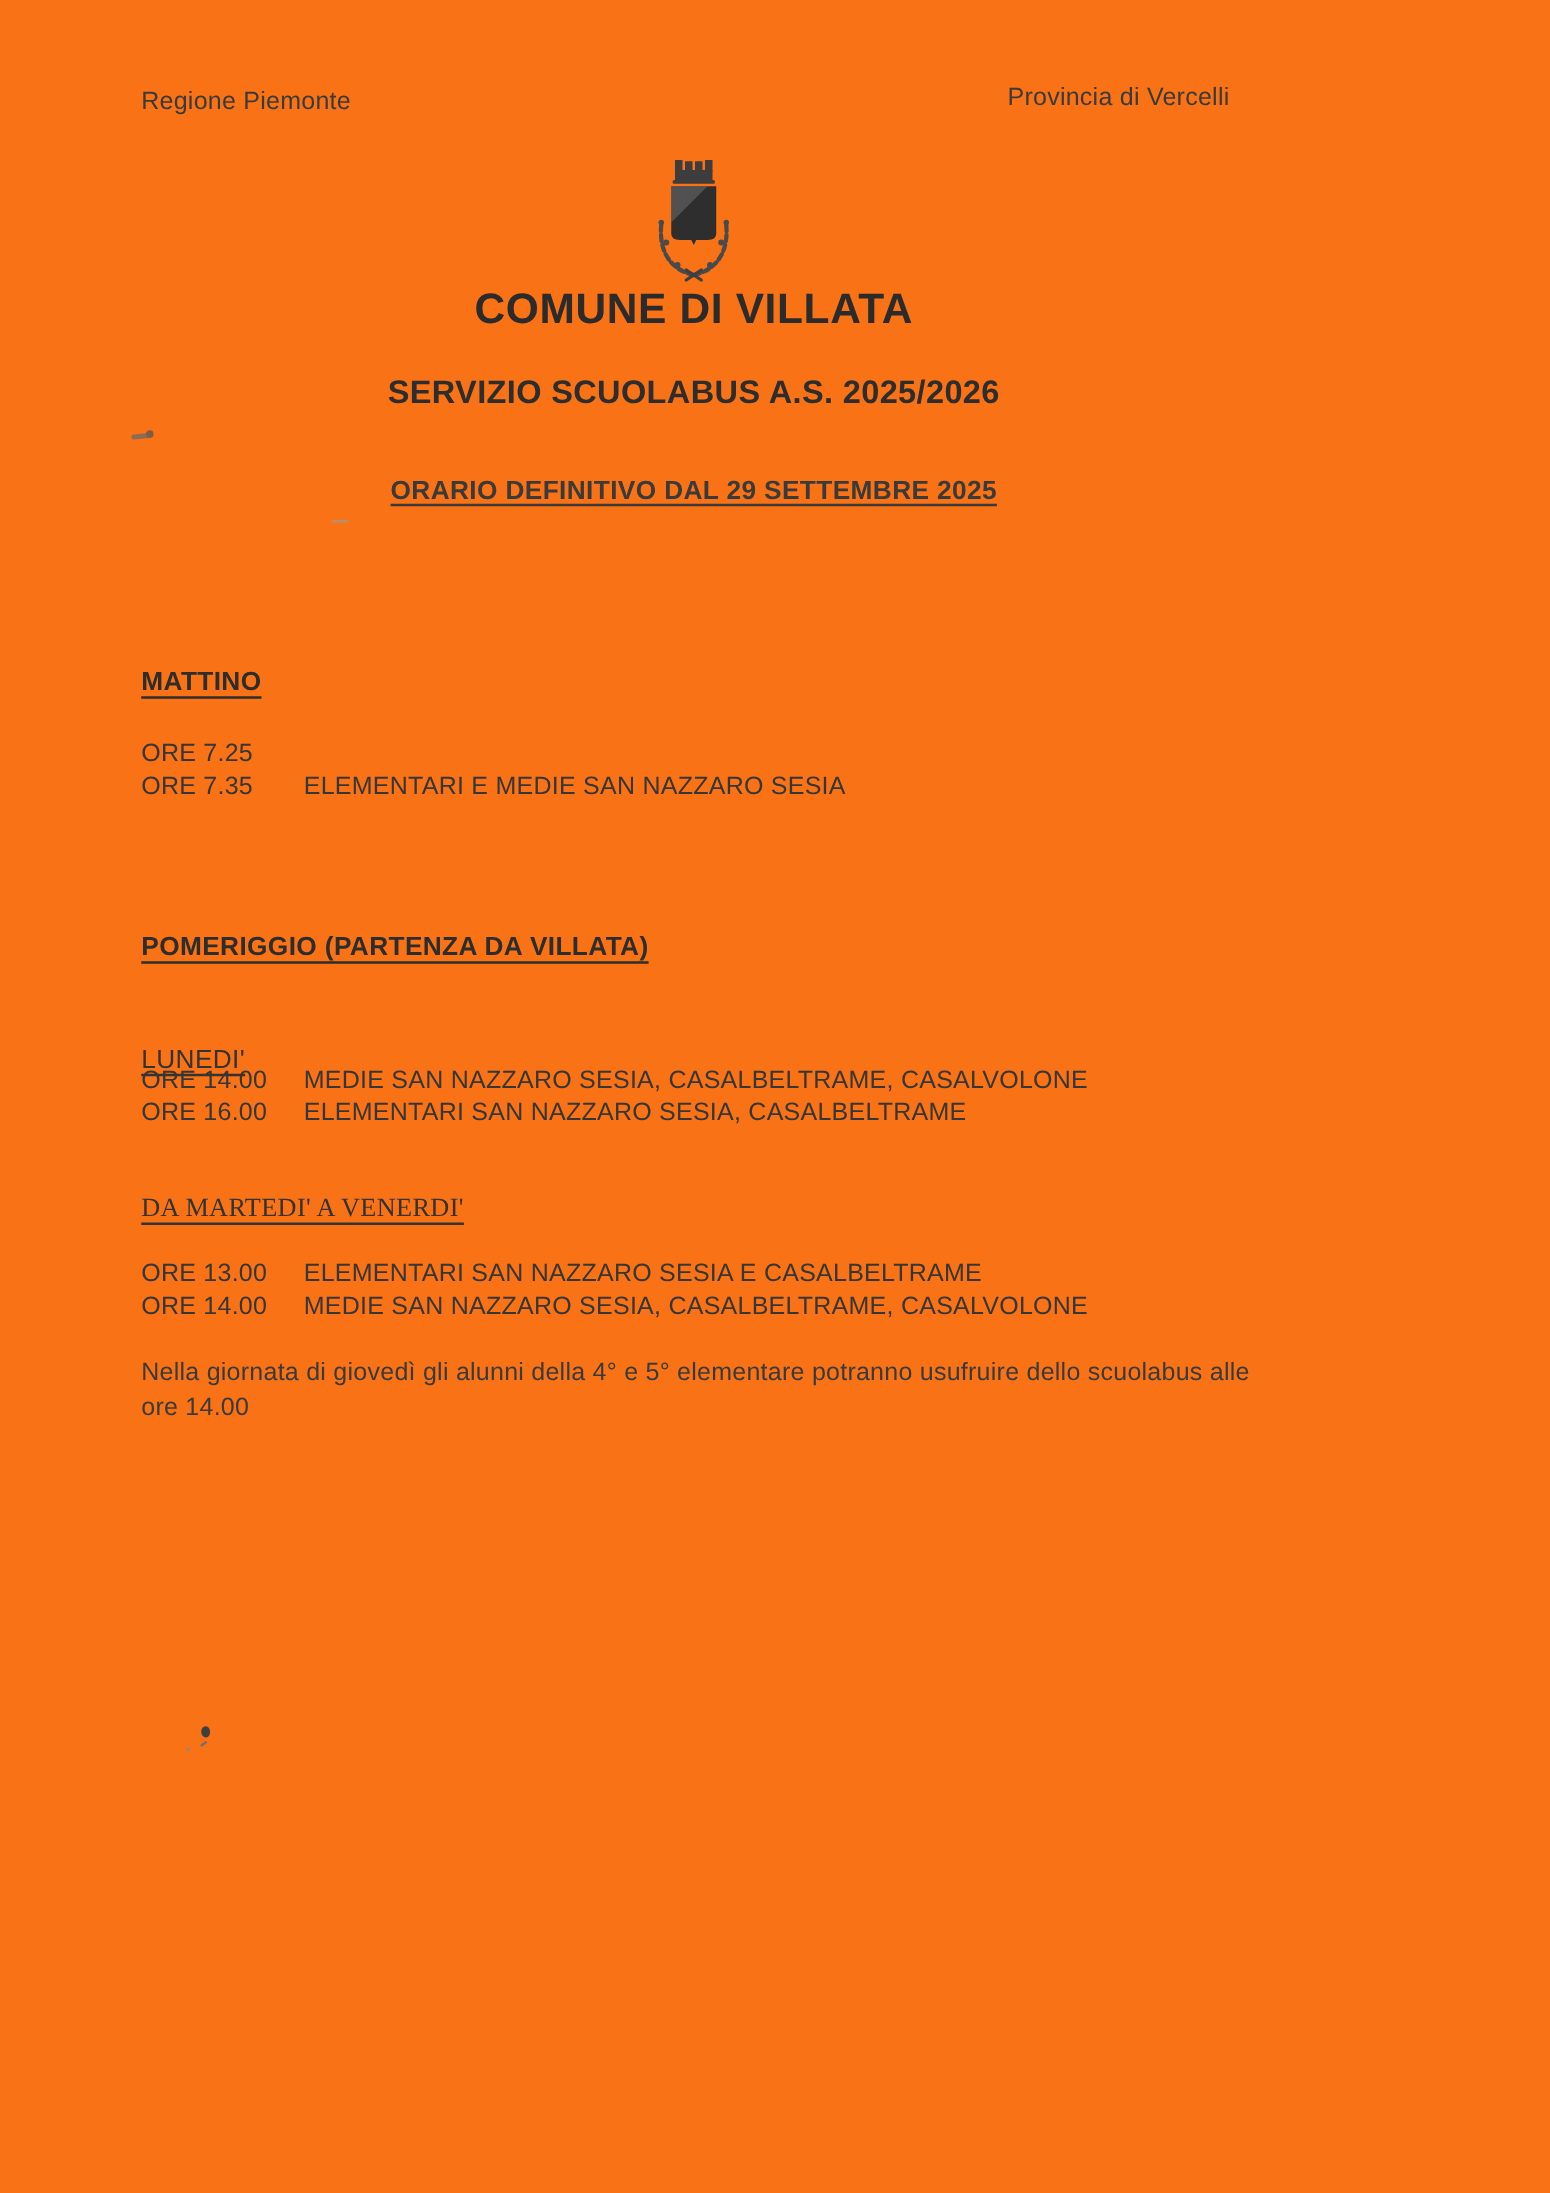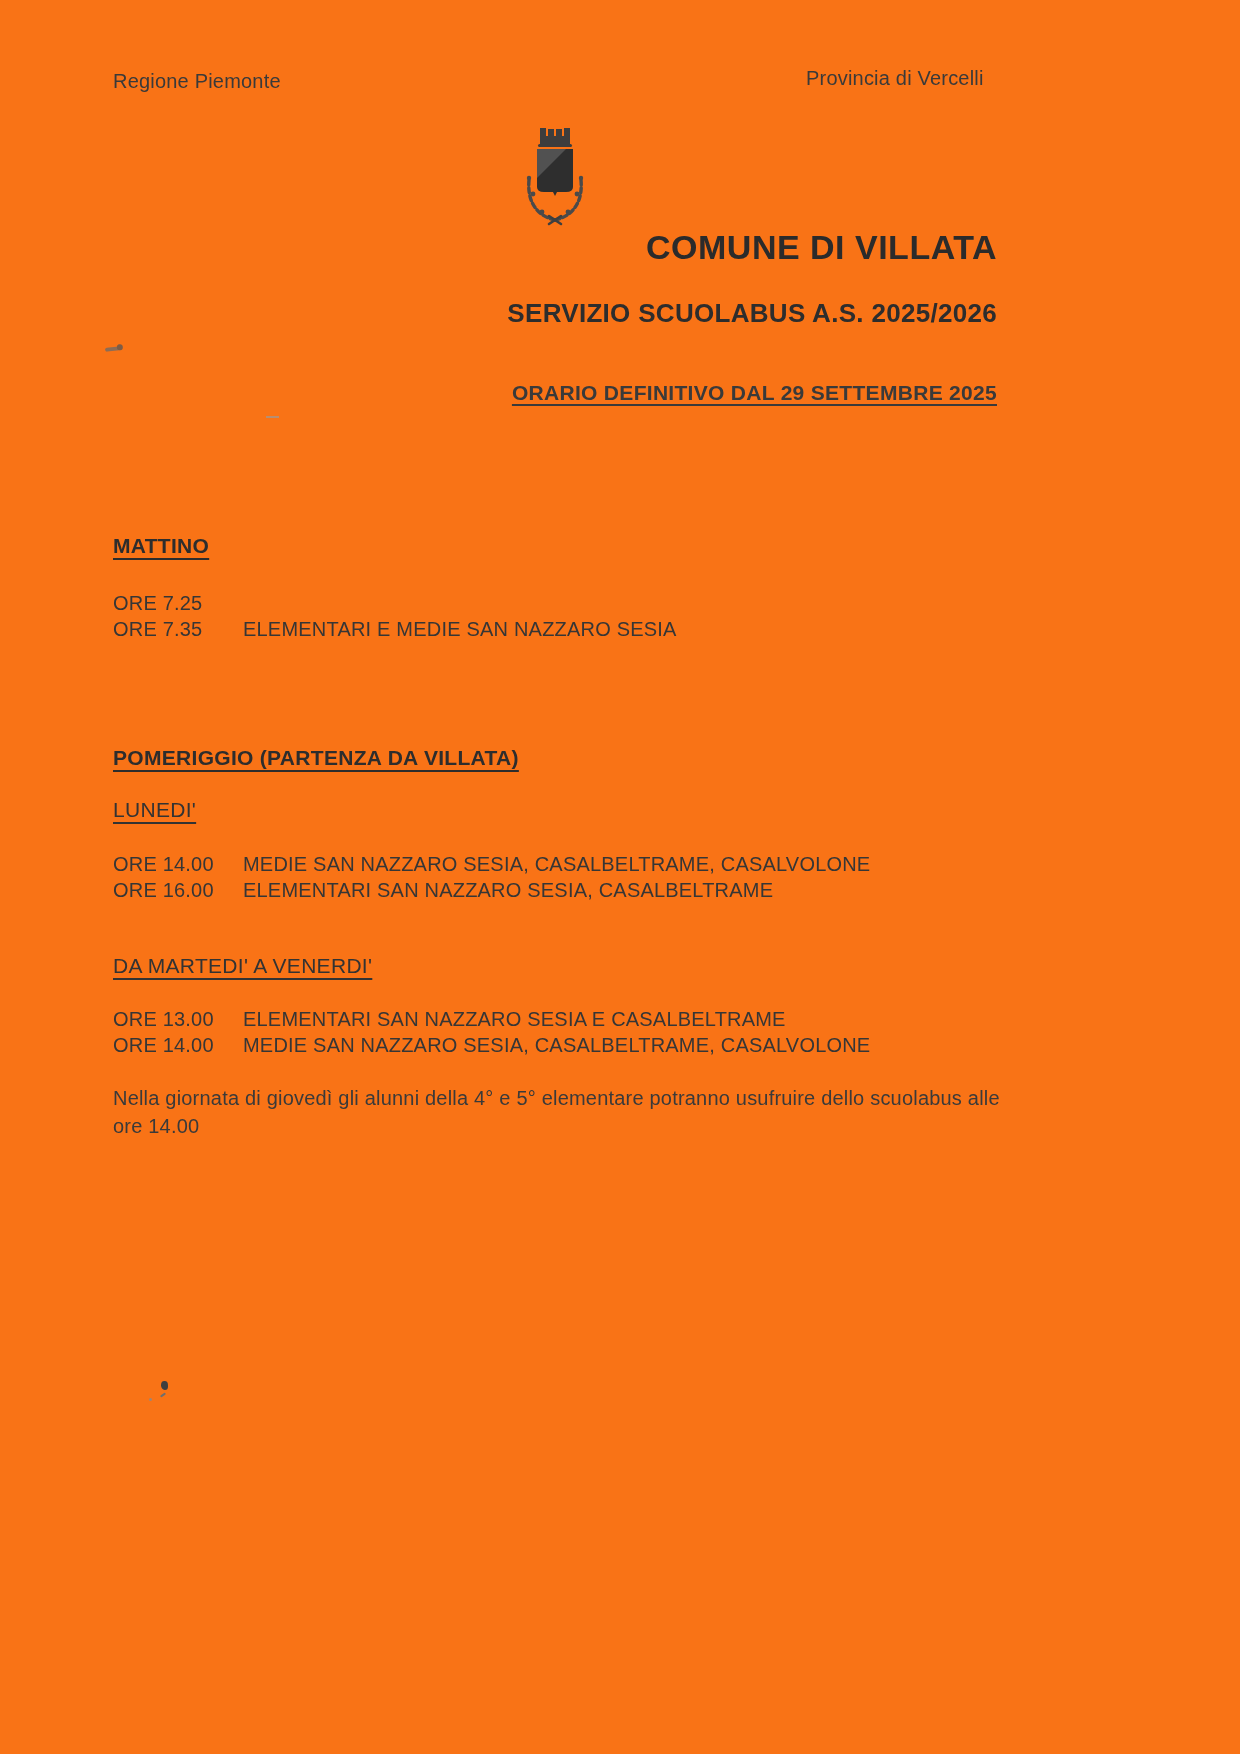--- a/index.html
+++ b/index.html
@@ -30,21 +30,21 @@
     top: 124px;
     left: 113px;
     width: 884px;
     display: flex;
     justify-content: center;
   }
 
   .center-col {
     left: 113px;
     width: 884px;
-    text-align: right;
+    text-align: center;
   }
   .title-main {
     top: 228px;
     font-size: 34px;
     font-weight: bold;
     color: #2b2b2b;
     letter-spacing: 0.5px;
   }
   .title-sub {
     top: 298px;
@@ -79,22 +79,22 @@
     font-size: 21px;
     font-weight: normal;
     color: #333333;
     text-decoration: underline;
     text-decoration-thickness: 1.5px;
     text-underline-offset: 5px;
     letter-spacing: 0.3px;
   }
   .h-mattino    { top: 534px; text-align: right; }
   .h-pomeriggio { top: 746px; }
-  .h-lunedi     { top: 798px; text-align: center; }
-  .h-martedi    { top: 954px; }
+  .h-lunedi     { top: 836px; text-align: center; }
+  .h-martedi    { top: 954px; font-family: Liberation Serif, serif; }
 
   .rows {
     left: 113px;
     width: 900px;
     font-size: 20px;
     color: #363636;
     letter-spacing: 0.2px;
   }
   .rows-mattino { top: 590px; }
   .rows-lunedi  { top: 851px; }

